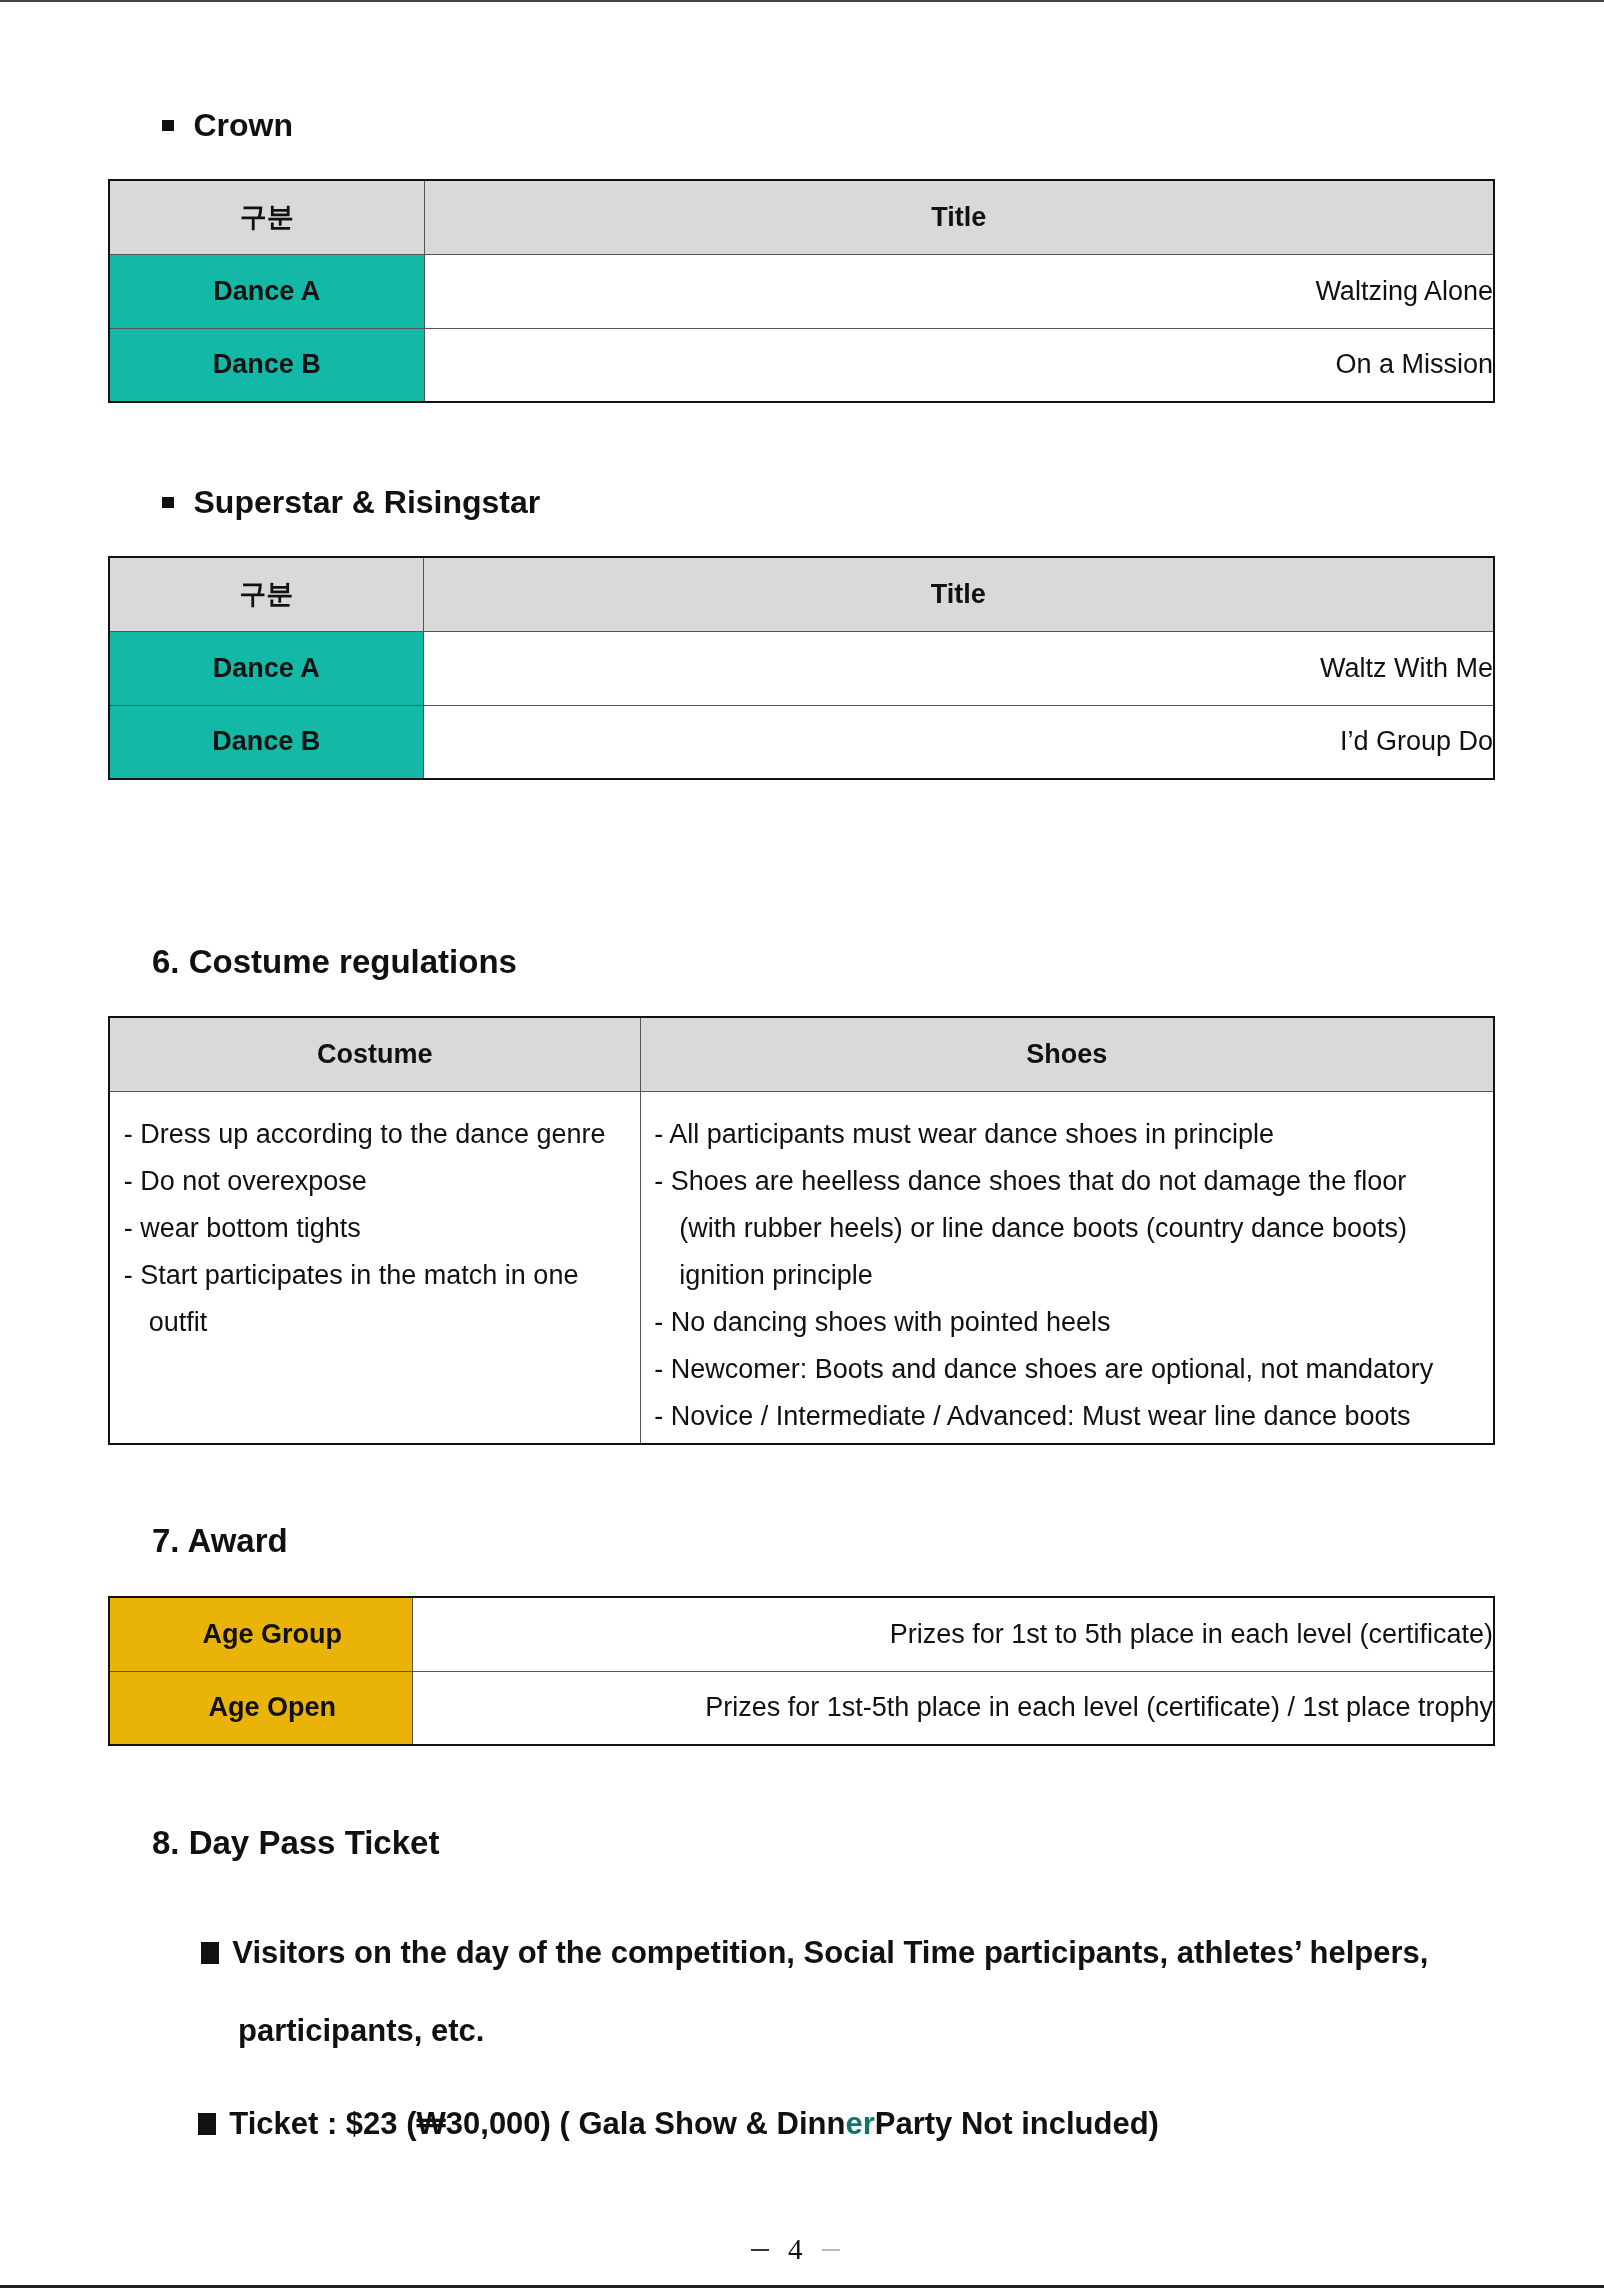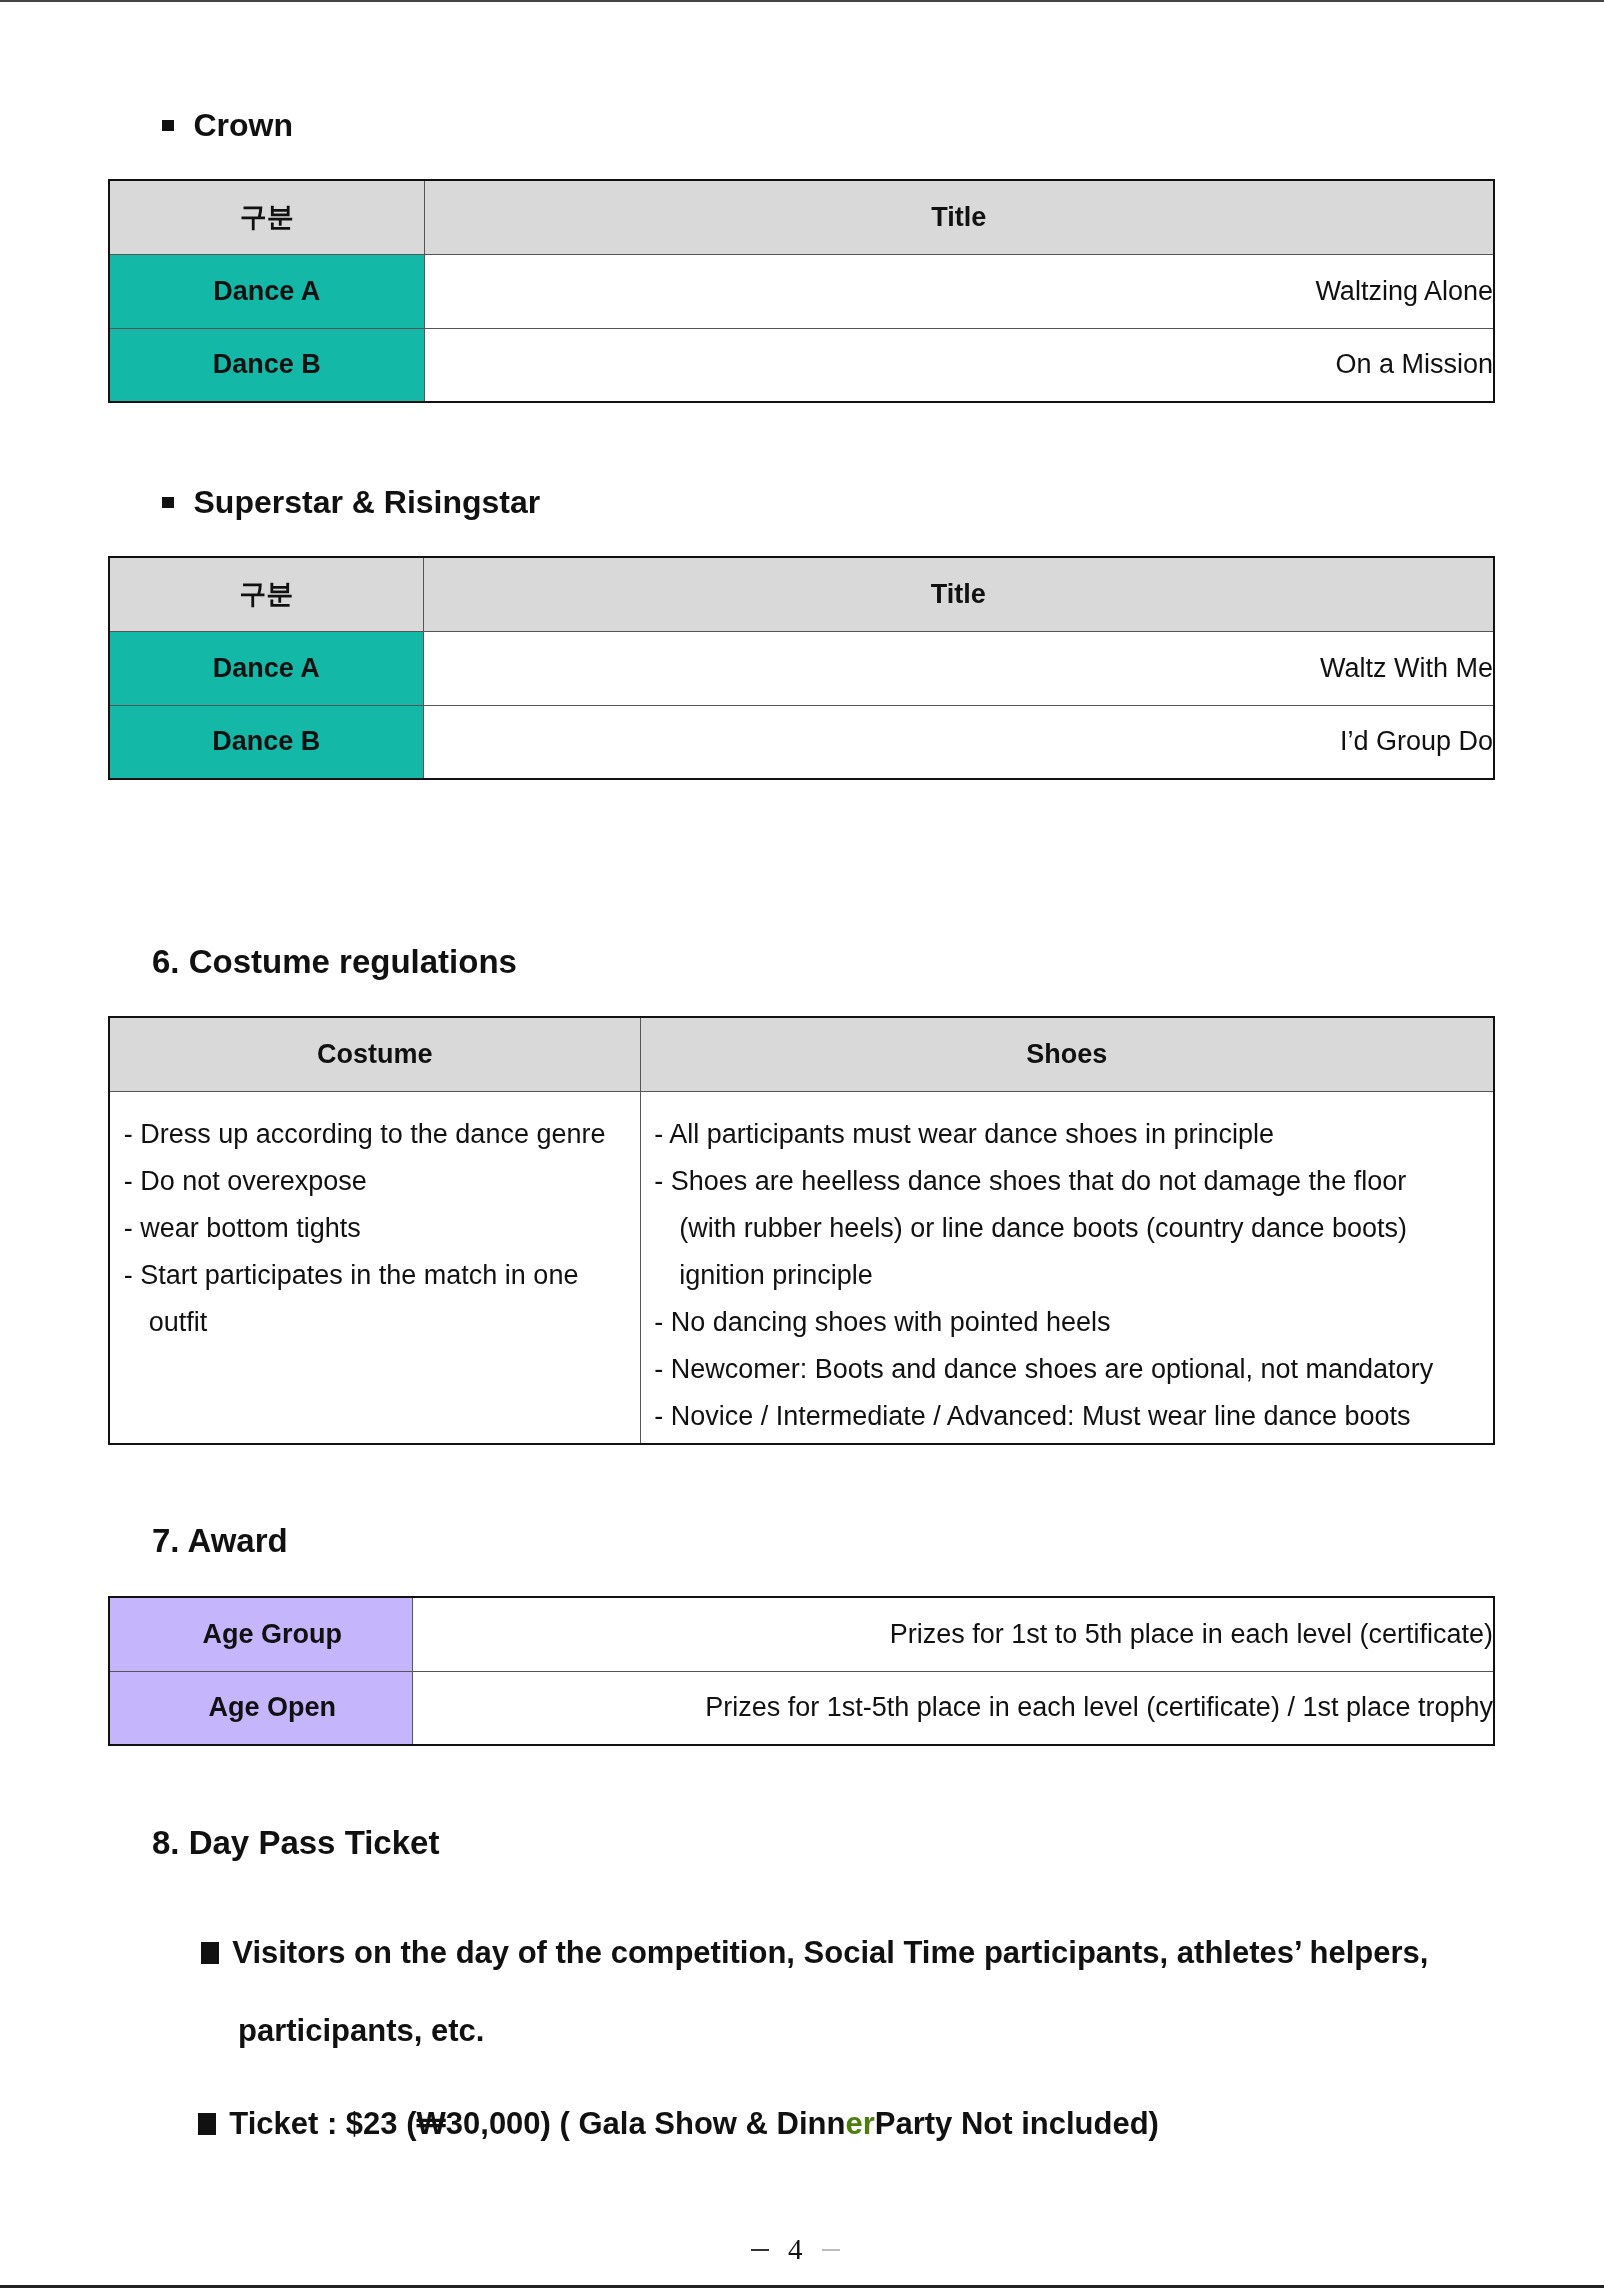--- a/index.html
+++ b/index.html
@@ -7,29 +7,29 @@
          font-family:"Liberation Sans", "DejaVu Sans", sans-serif; color:#111; }
   .topline { position:absolute; left:0; top:0; width:1604px; height:2px; background:#444; }
   .bottomline { position:absolute; left:0; top:2285px; width:1604px; height:2.9px; background:#222; }
   .sub-heading { position:absolute; font-weight:bold; font-size:32px; display:flex; align-items:center;gap:12px; }
   .sq { display:inline-block; width:11.7px; height:11.7px; background:#111; margin-right:7.8px; }
   .sec-heading { position:absolute; font-weight:bold; font-size:33px; }
   table { position:absolute; border-collapse:collapse; border:2.9px solid #111; table-layout:fixed; }
   td, th { border:1px solid #555; font-size:27px; padding:0; }
   th { background:#d9d9d9; font-weight:bold; text-align:center; }
   td.label { background:#14b8a6; font-weight:bold; text-align:center; }
-  td.label-gray { background:#c4b5fd; font-weight:bold; text-align:center;padding-left:23px; }
+  td.label-gray { background:#eab308; font-weight:bold; text-align:center;padding-left:23px; }
   td.val { padding-left:40px; text-align:right; }
   .row76 { height:74px; }
   .cell-list { vertical-align:top; padding:19.5px 0 0 13.7px; line-height:47px; }
   .cell-list div { white-space:nowrap; }
   .cont { padding-left:25px; }
   .bullet-line { position:absolute; font-weight:bold; font-size:31px; display:flex; align-items:center; white-space:nowrap; }
   .sq-big { display:inline-block; width:17.6px; height:21.5px; background:#111; margin-right:13.7px; }
-  .faded { color:#4d7c0f; }
+  .faded { color:#0f766e; }
   .page-num { position:absolute; left:751px; top:2233px; font-family:"Liberation Serif", serif; font-size:29px; display:flex; align-items:center; gap:19.5px; }
   .dash { display:inline-block; width:17.6px; height:2px; background:#333; }
   .dash.light { background:#bbb; }
 </style>
 </head>
 <body>
 
 <div class="topline"></div>
 
 <div class="sub-heading" style="left:162px; top:107px;">

